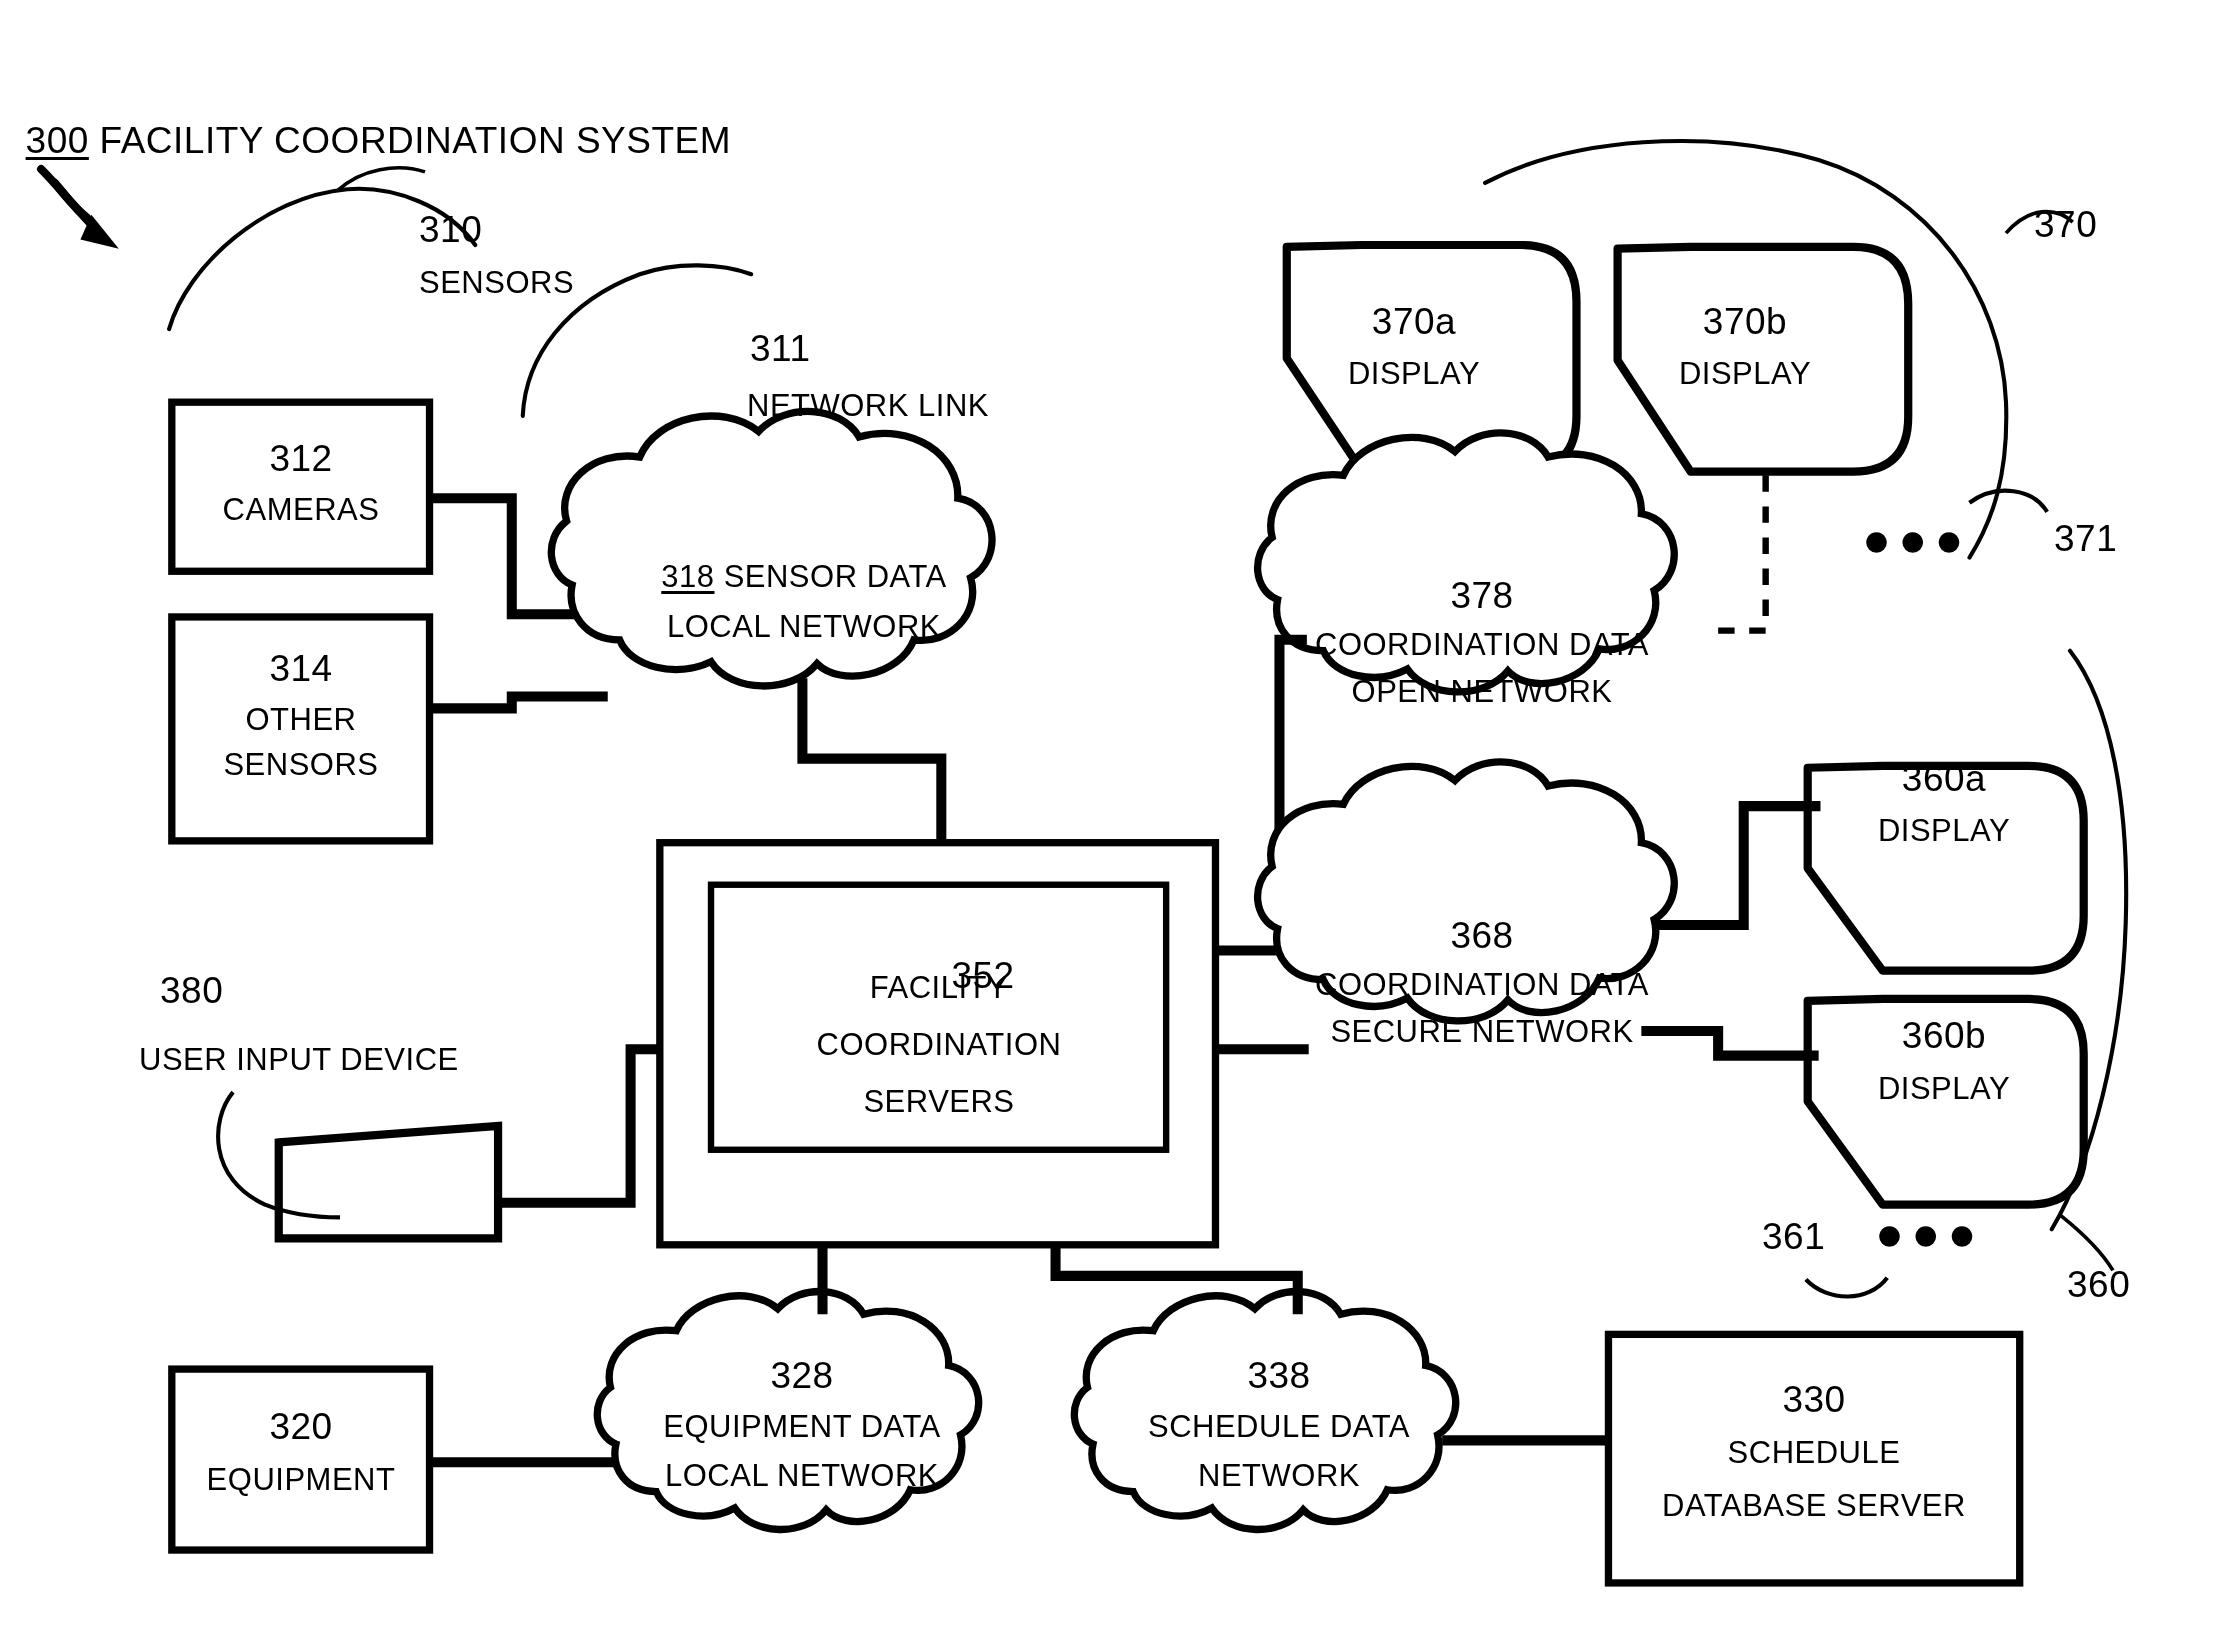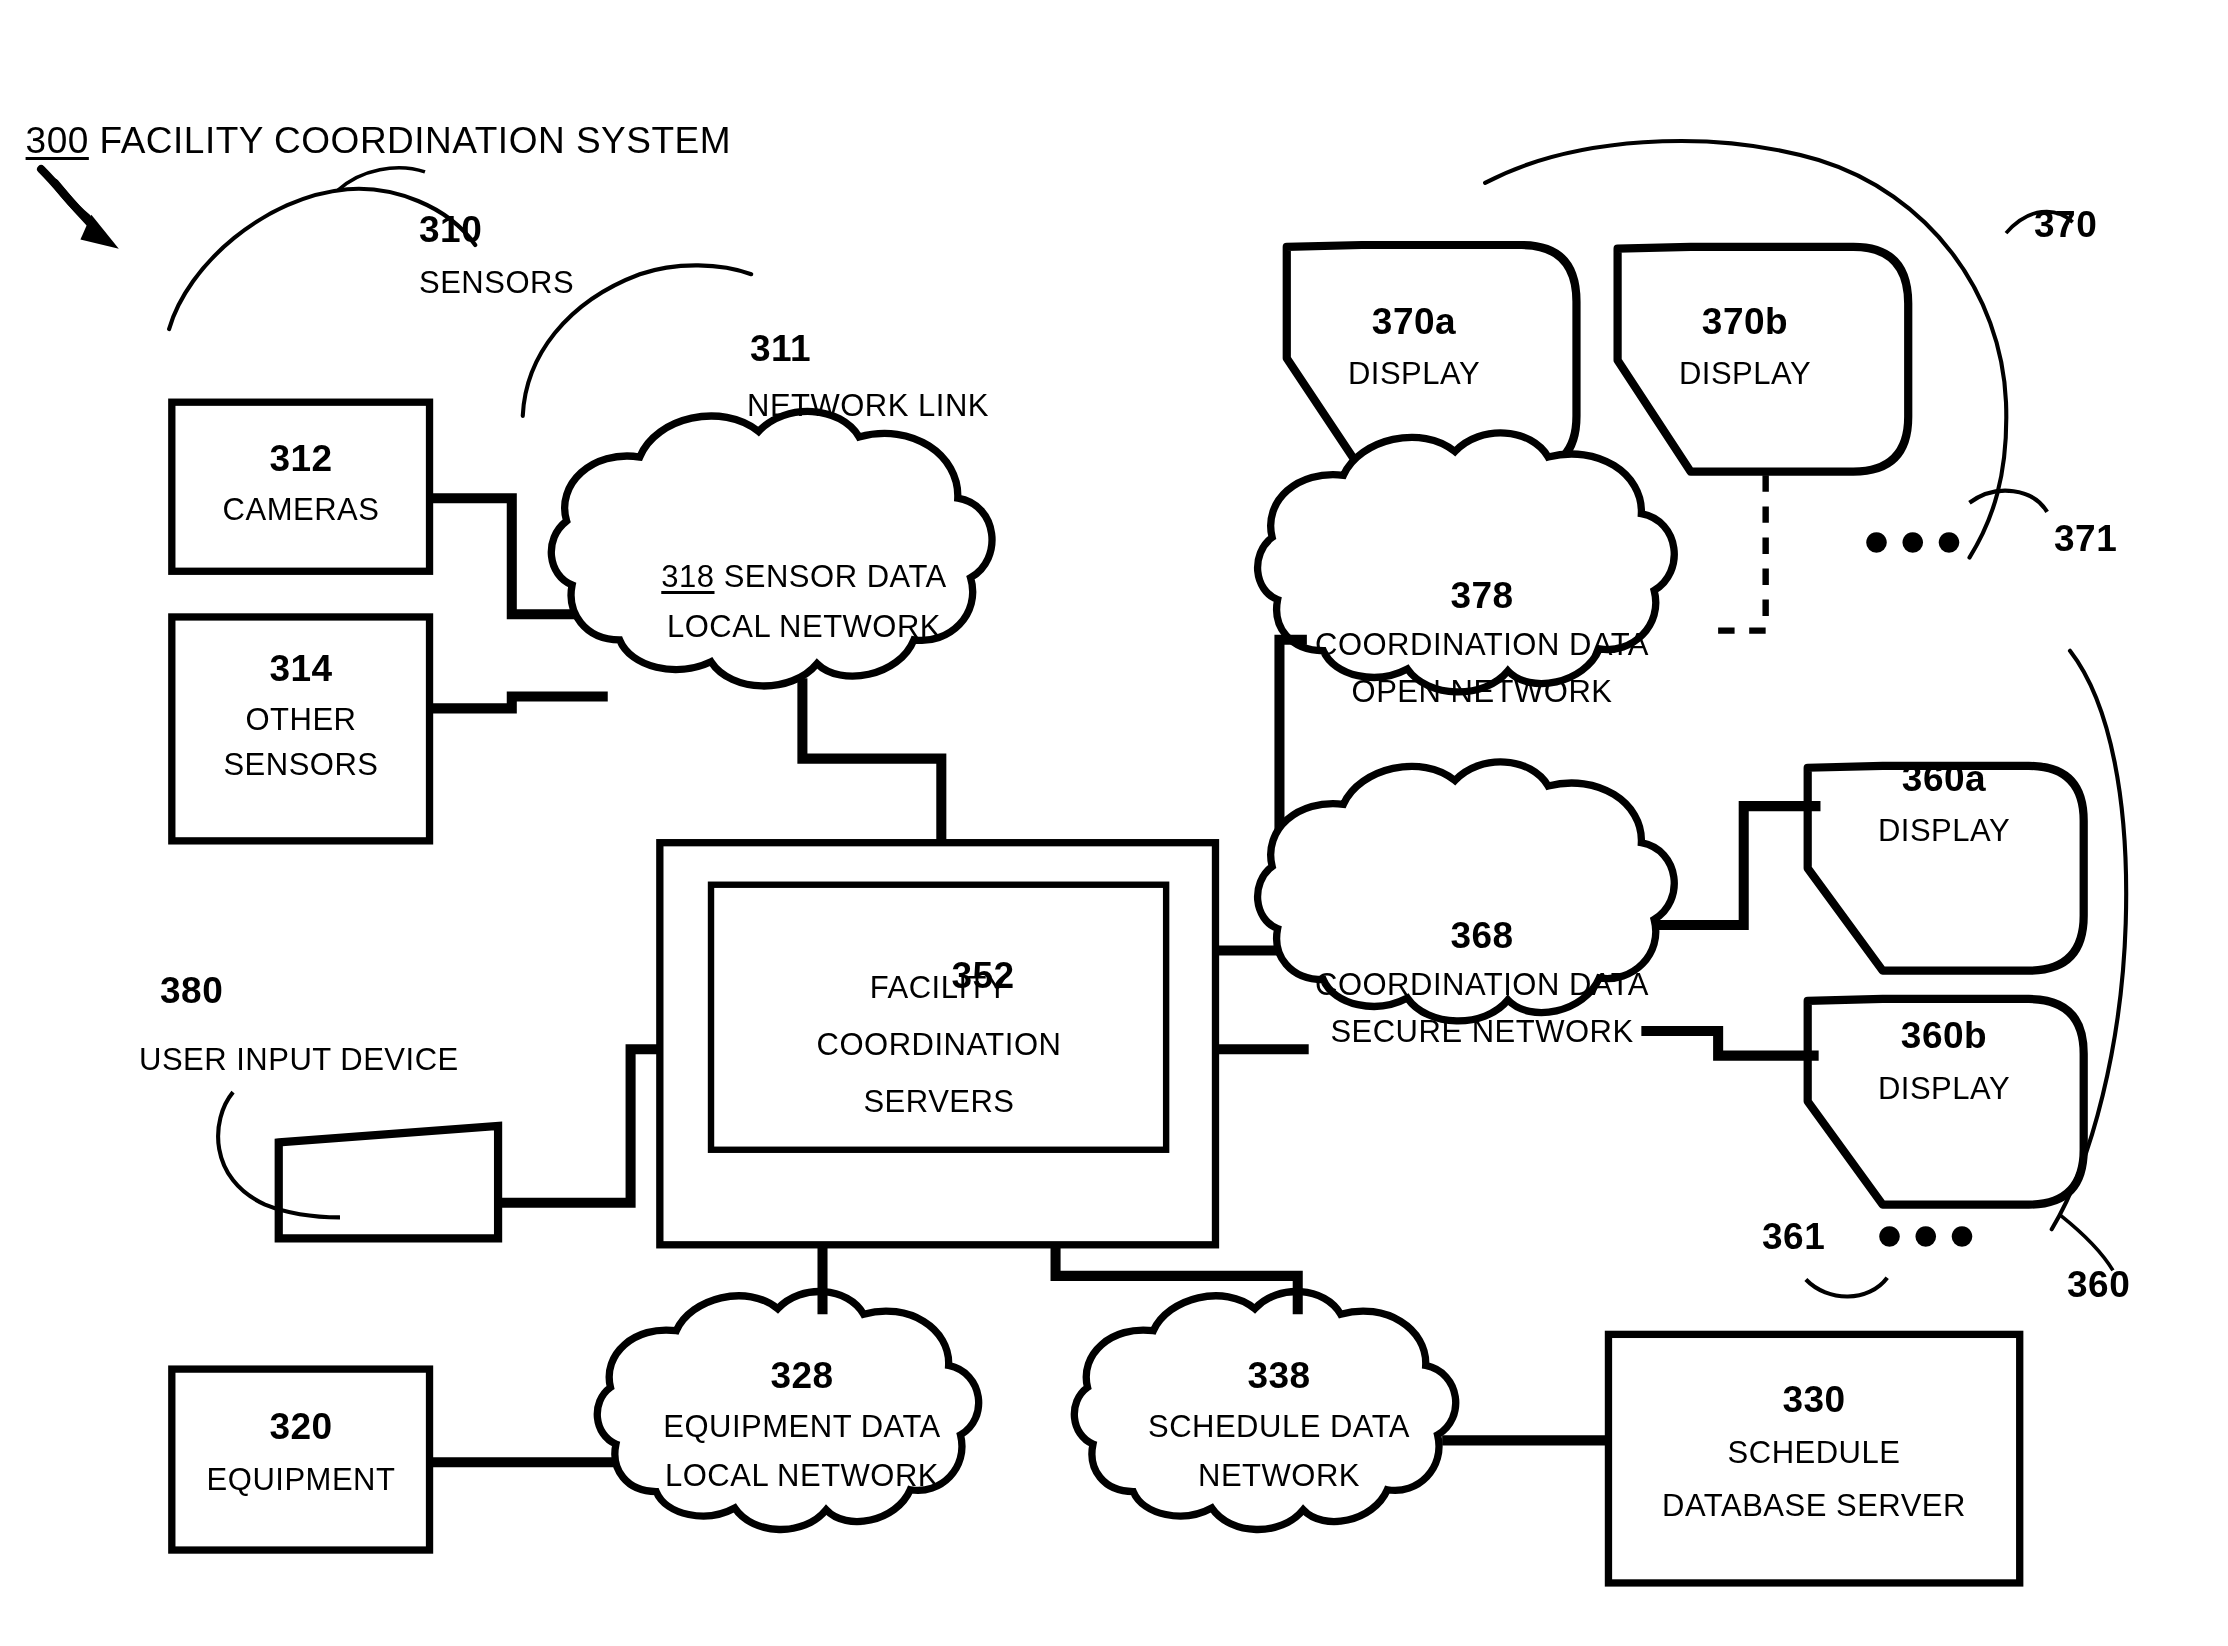--- a/index.html
+++ b/index.html
@@ -30,21 +30,21 @@
     white-space: nowrap;
     line-height: 1.18;
     letter-spacing: 0.5px;
   }
   .ref {
     text-decoration: underline;
     text-underline-offset: 3.7px;
   }
   .ctr { text-align: center; transform: translateX(-50%); }
   .t-title { font-size: 37px; }
-  .t-ref   { font-size: 37px; font-weight: bold; }
+  .t-ref   { font-size: 37px; }
   .t-node  { font-size: 31px; }
 </style>
 </head>
 <body>
 
 <div id="fig">
 
   <svg id="svgroot" viewBox="0 0 2439 1802" xmlns="http://www.w3.org/2000/svg">
 
     <g>

